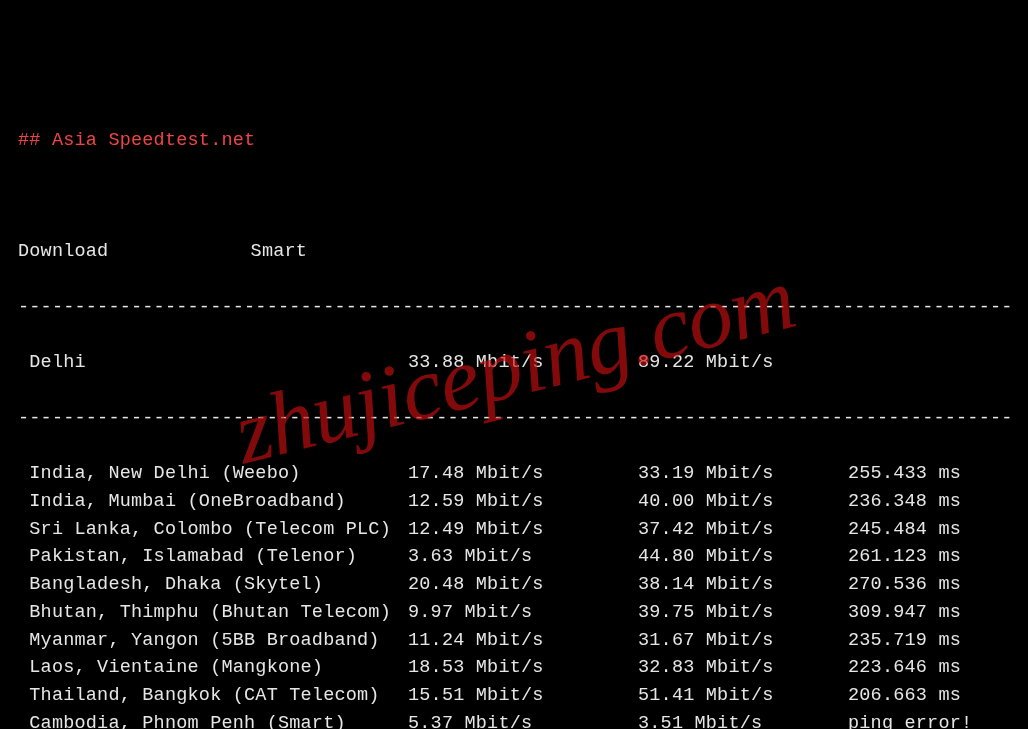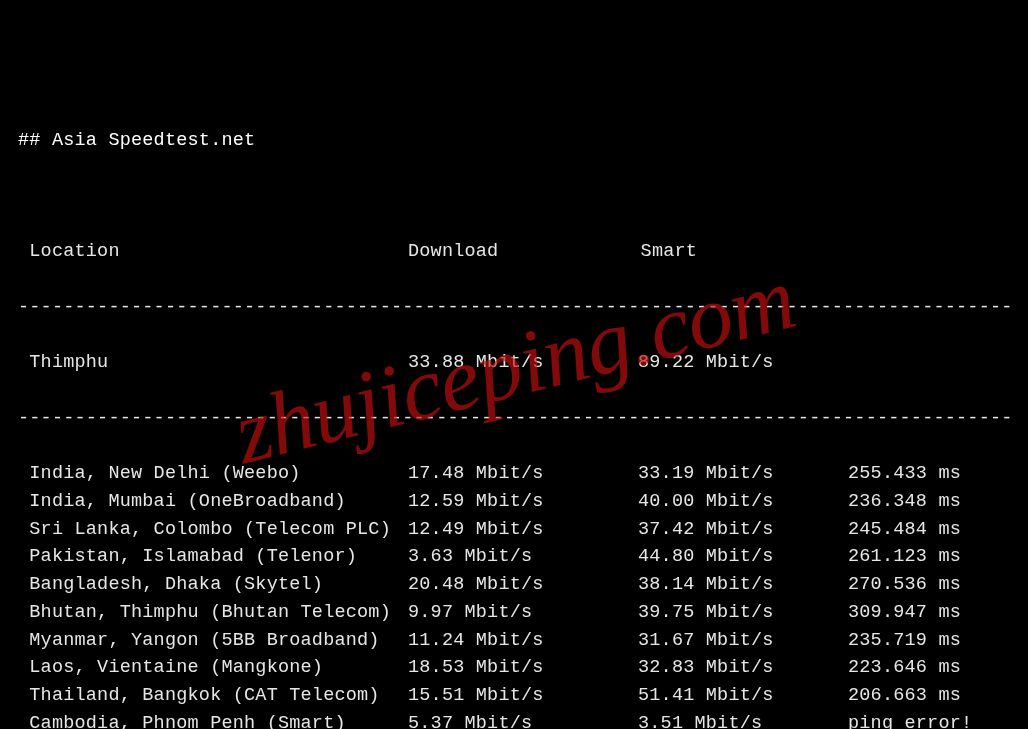--- a/index.html
+++ b/index.html
@@ -11,21 +11,21 @@
       padding: 16px 18px;
       white-space: pre;
       letter-spacing: 0.2px;
       line-height: 1.5;
       width: 1028px;
       height: 729px;
       overflow: hidden;
       position: relative;
     }
     .title {
-      color: #ffffff;
+      color: #ef4444;
     }
     .row {
       display: flex;
     }
     .col-loc { width: 390px; }
     .col-up { width: 230px; }
     .col-down { width: 210px; }
     .col-ping { flex: 1; }
     .divider {
       color: #e6e6e6;
@@ -47,27 +47,26 @@
     }
   </style>
 </head>
 <body>
 
 
 
 <div class="title">## Asia Speedtest.net</div>
 <div> </div>
 <div class="row">
-  <span class="col-loc"> <span>Location</span></span>
   <span class="col-down">Download</span>
   <span class="col-ping">  <span>Smart</span></span>
 </div>
 <div class="divider">----------------------------------------------------------------------------------------</div>
 <div class="row">
-  <span class="col-loc"> <span>Thimphu</span></span>
+  <span class="col-loc"> <span>Delhi</span></span>
   <span class="col-up">33.88 Mbit/s</span>
   <span class="col-down">89.22 Mbit/s</span>
 </div>
 <div class="divider">----------------------------------------------------------------------------------------</div>
 <div id="rows-container"><div class="row"><span class="col-loc"> India, New Delhi (Weebo)</span><span class="col-up">17.48 Mbit/s</span><span class="col-down">33.19 Mbit/s</span><span class="col-ping">255.433 ms</span></div><div class="row"><span class="col-loc"> India, Mumbai (OneBroadband)</span><span class="col-up">12.59 Mbit/s</span><span class="col-down">40.00 Mbit/s</span><span class="col-ping">236.348 ms</span></div><div class="row"><span class="col-loc"> Sri Lanka, Colombo (Telecom PLC)</span><span class="col-up">12.49 Mbit/s</span><span class="col-down">37.42 Mbit/s</span><span class="col-ping">245.484 ms</span></div><div class="row"><span class="col-loc"> Pakistan, Islamabad (Telenor)</span><span class="col-up">3.63 Mbit/s</span><span class="col-down">44.80 Mbit/s</span><span class="col-ping">261.123 ms</span></div><div class="row"><span class="col-loc"> Bangladesh, Dhaka (Skytel)</span><span class="col-up">20.48 Mbit/s</span><span class="col-down">38.14 Mbit/s</span><span class="col-ping">270.536 ms</span></div><div class="row"><span class="col-loc"> Bhutan, Thimphu (Bhutan Telecom)</span><span class="col-up">9.97 Mbit/s</span><span class="col-down">39.75 Mbit/s</span><span class="col-ping">309.947 ms</span></div><div class="row"><span class="col-loc"> Myanmar, Yangon (5BB Broadband)</span><span class="col-up">11.24 Mbit/s</span><span class="col-down">31.67 Mbit/s</span><span class="col-ping">235.719 ms</span></div><div class="row"><span class="col-loc"> Laos, Vientaine (Mangkone)</span><span class="col-up">18.53 Mbit/s</span><span class="col-down">32.83 Mbit/s</span><span class="col-ping">223.646 ms</span></div><div class="row"><span class="col-loc"> Thailand, Bangkok (CAT Telecom)</span><span class="col-up">15.51 Mbit/s</span><span class="col-down">51.41 Mbit/s</span><span class="col-ping">206.663 ms</span></div><div class="row"><span class="col-loc"> Cambodia, Phnom Penh (Smart)</span><span class="col-up">5.37 Mbit/s</span><span class="col-down">3.51 Mbit/s</span><span class="col-ping">ping error!</span></div></div>
 
 
 <div class="watermark">zhujiceping.com</div>
 
 

